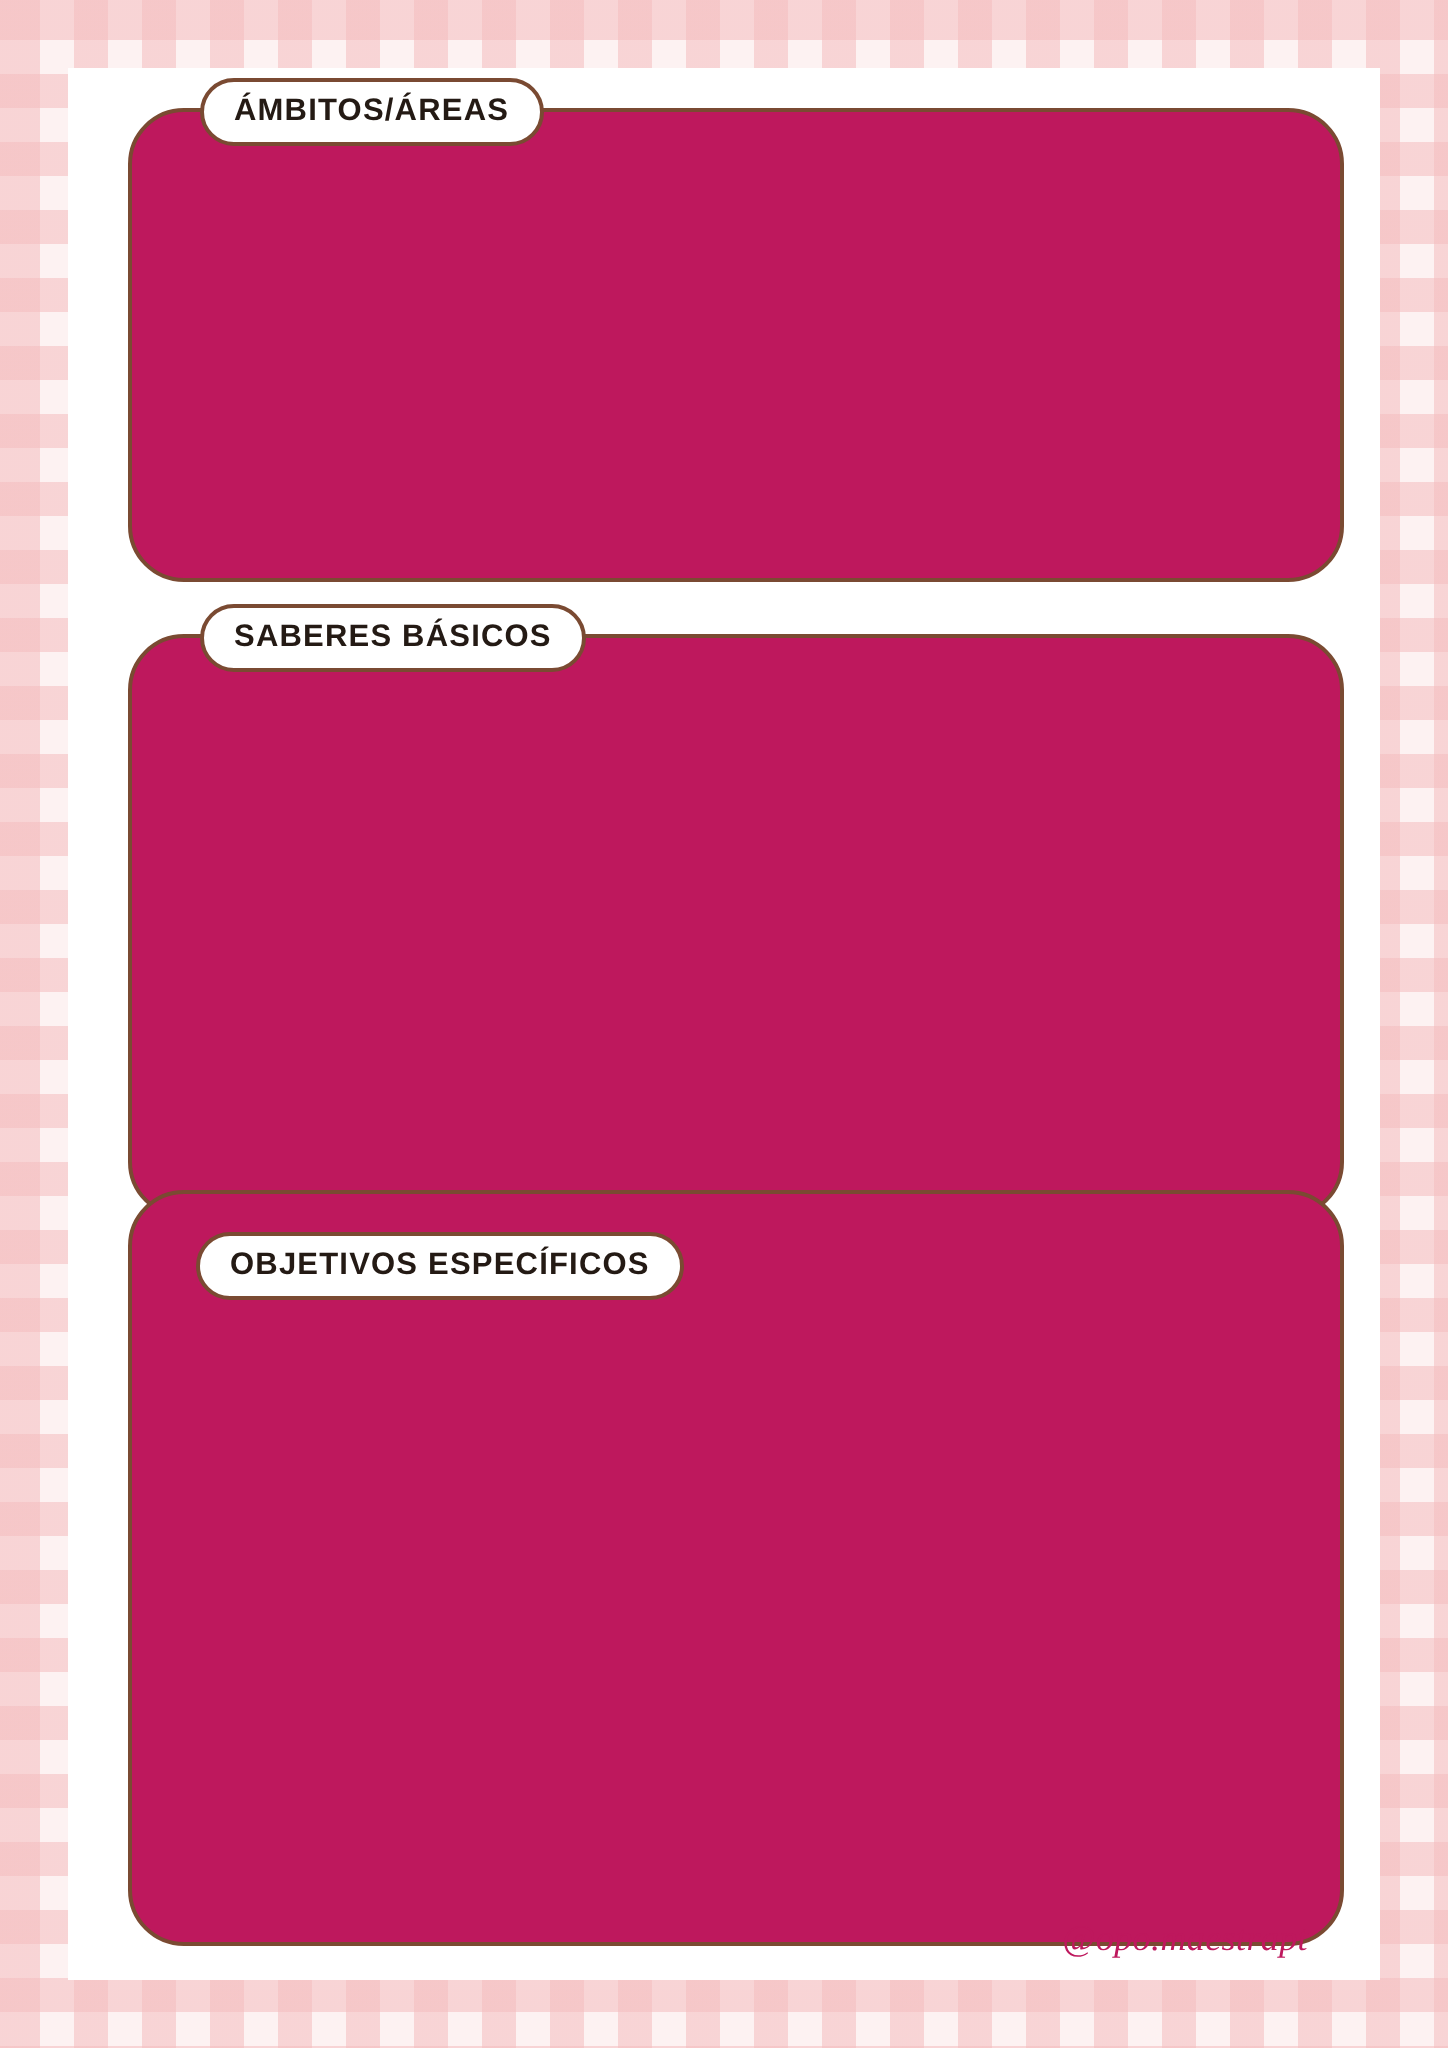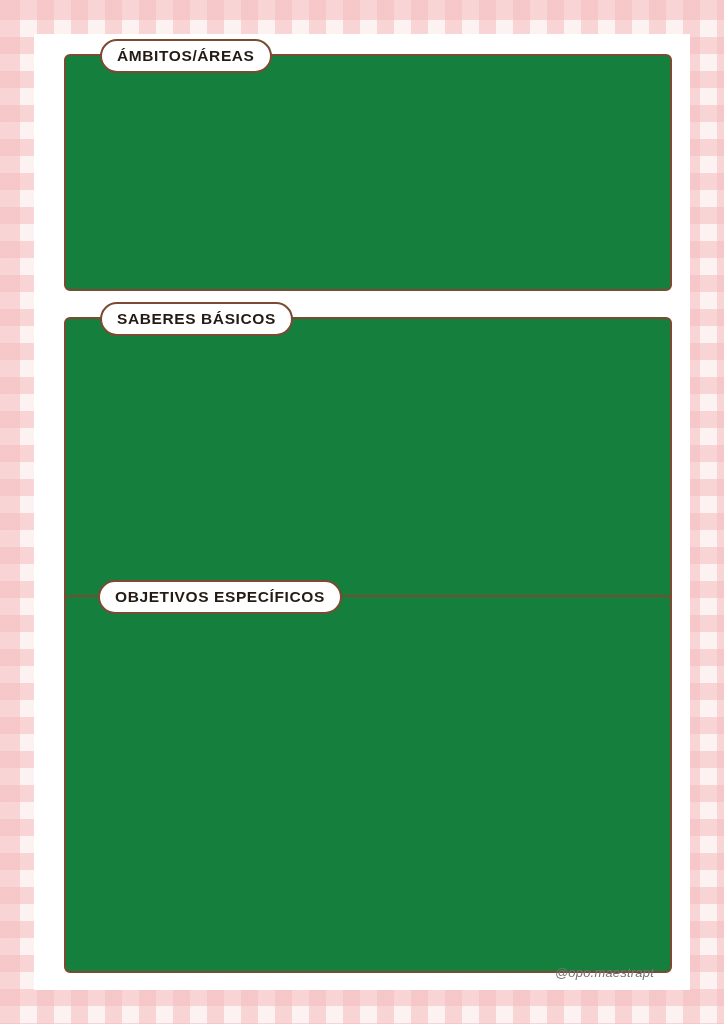--- a/index.html
+++ b/index.html
@@ -48,22 +48,22 @@
     height: 956px;
     background: #ffffff;
     box-sizing: border-box;
   }
 
   
   .section {
     position: absolute;
     box-sizing: border-box;
     border: 2.5px solid #7a4a32;
-    border-radius: 6px;
-    background: #15803d;
+    border-radius: 28px;
+    background: #be185d;
   }
 
   .section-label {
     position: absolute;
     top: -17px;
     box-sizing: border-box;
     border: 2.5px solid #7a4a32;
     border-radius: 17px;
     background: #ffffff;
     height: 34px;
@@ -81,31 +81,31 @@
     height: 100%;
   }
 
   #sec-ambitos    { left: 30px;  top: 20px;  width: 608px; height: 237px; }
   #sec-ambitos .section-label   { left: 34px; }
 
   #sec-saberes    { left: 30px;  top: 283px; width: 608px; height: 292px; }
   #sec-saberes .section-label   { left: 34px; }
 
   #sec-objetivos  { left: 30px;  top: 561px; width: 608px; height: 378px; }
-  #sec-objetivos .section-label { left: 32px; }
+  #sec-objetivos .section-label { left: 32px; margin-top: 36px; }
 
   
   .handle {
     position: absolute;
     right: 36px;
     bottom: 10px;
-    font-family: Liberation Sans, sans-serif;
+    font-family: Liberation Serif, serif;
     font-style: italic;
-    font-size: 13px;
-    color: #737373;
+    font-size: 18px;
+    color: #be185d;
     letter-spacing: 0.2px;
   }
 </style>
 </head>
 <body>
 
 <div class="page">
 
   <div class="sheet">
 

